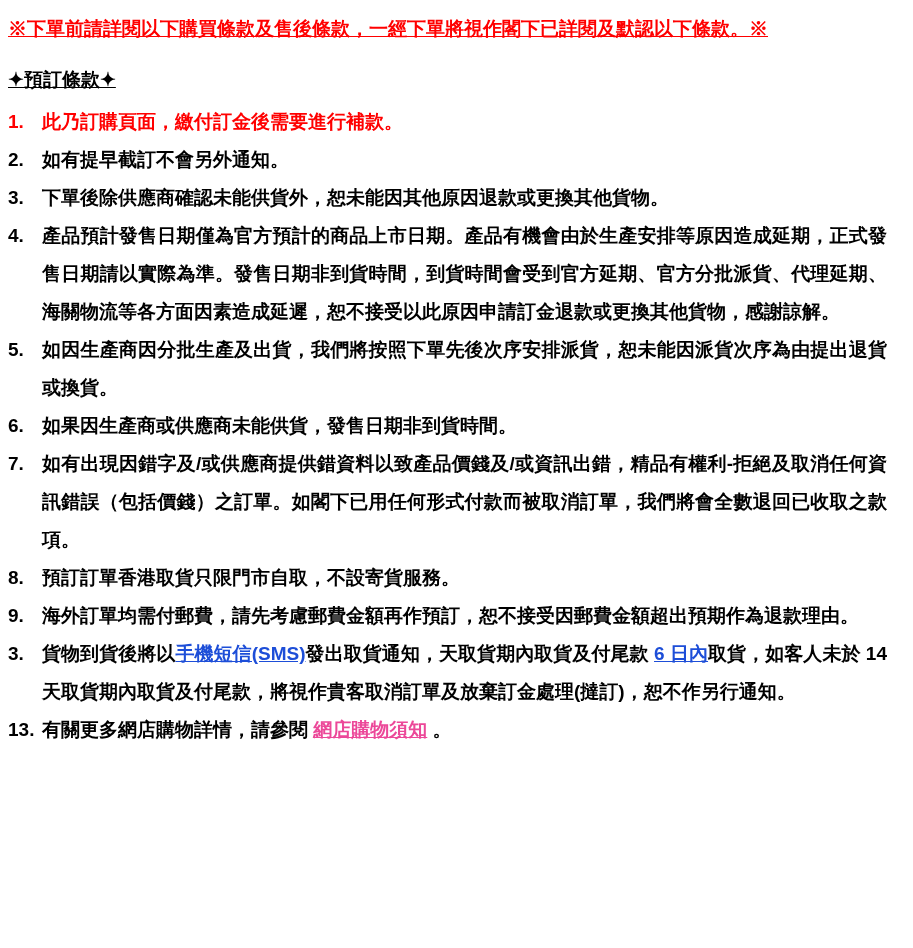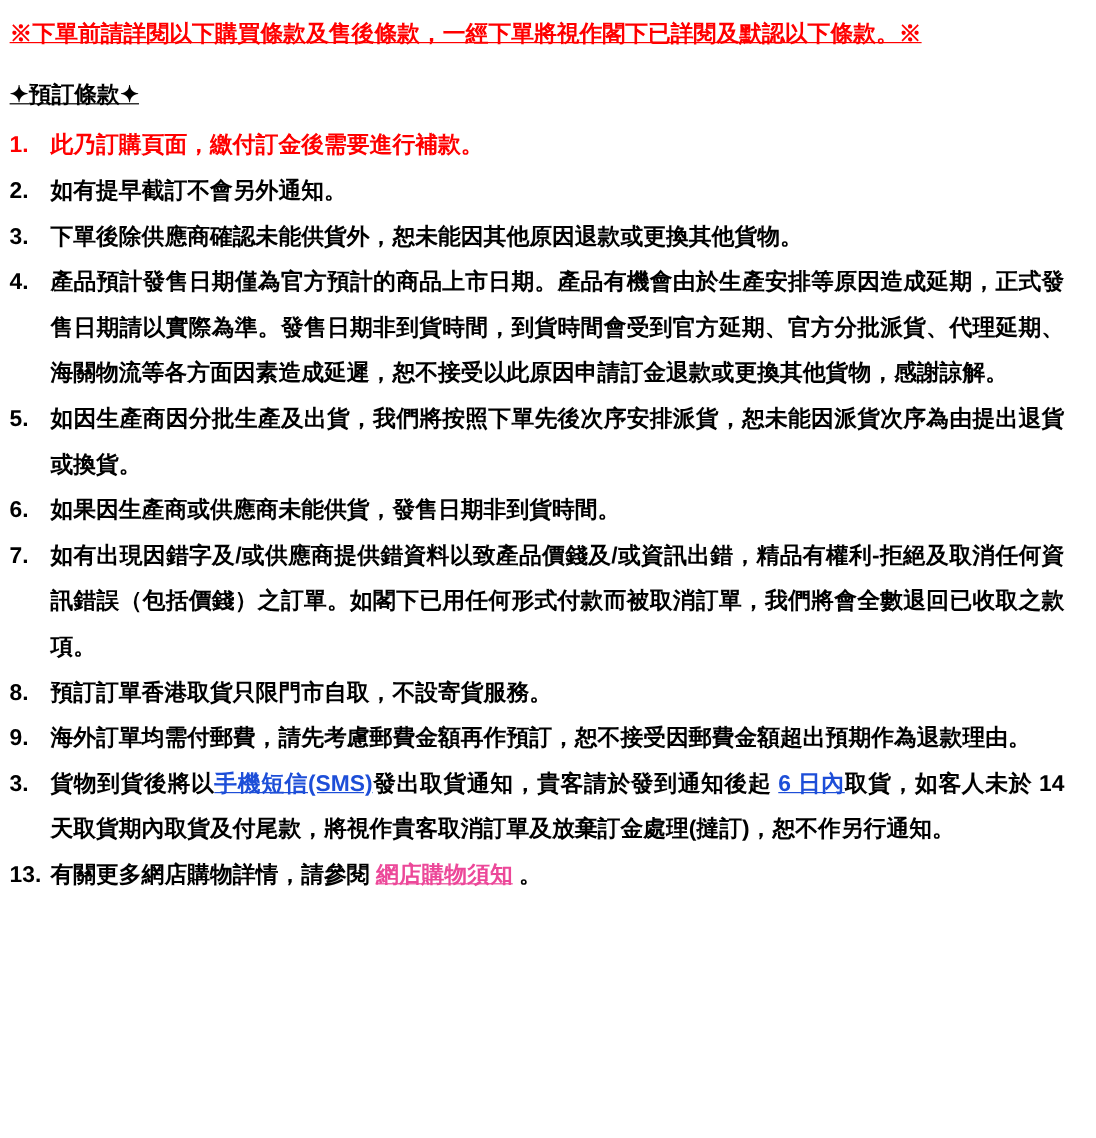--- a/index.html
+++ b/index.html
@@ -104,21 +104,21 @@
 
     <div class="term">
       <span class="term-num">9.</span>
       <span class="term-body">海外訂單均需付郵費，請先考慮郵費金額再作預訂，恕不接受因郵費金額超出預期作為退款理由。</span>
     </div>
 
 
     <div class="term">
       <span class="term-num">3.</span>
       <span class="term-body">
-        <span>貨物到貨後將以</span><span class="hl-red">手機短信(SMS)</span><span>發出取貨通知，貴客請於發到通知後起 </span><span class="hl-red">6 日內</span><span>取貨，如客人未於 14 天取貨期內取貨及付尾款，將視作貴客取消訂單及放棄訂金處理(撻訂)，恕不作另行通知。</span>
+        <span>貨物到貨後將以</span><span class="hl-red">手機短信(SMS)</span><span>發出取貨通知，天取貨期內取貨及付尾款 </span><span class="hl-red">6 日內</span><span>取貨，如客人未於 14 天取貨期內取貨及付尾款，將視作貴客取消訂單及放棄訂金處理(撻訂)，恕不作另行通知。</span>
       </span>
     </div>
 
 
     <div class="term">
       <span class="term-num">13.</span>
       <span class="term-body">
         <span>有關更多網店購物詳情，請參閱 </span><a class="link" href="#">網店購物須知</a><span> 。</span>
       </span>
     </div>

